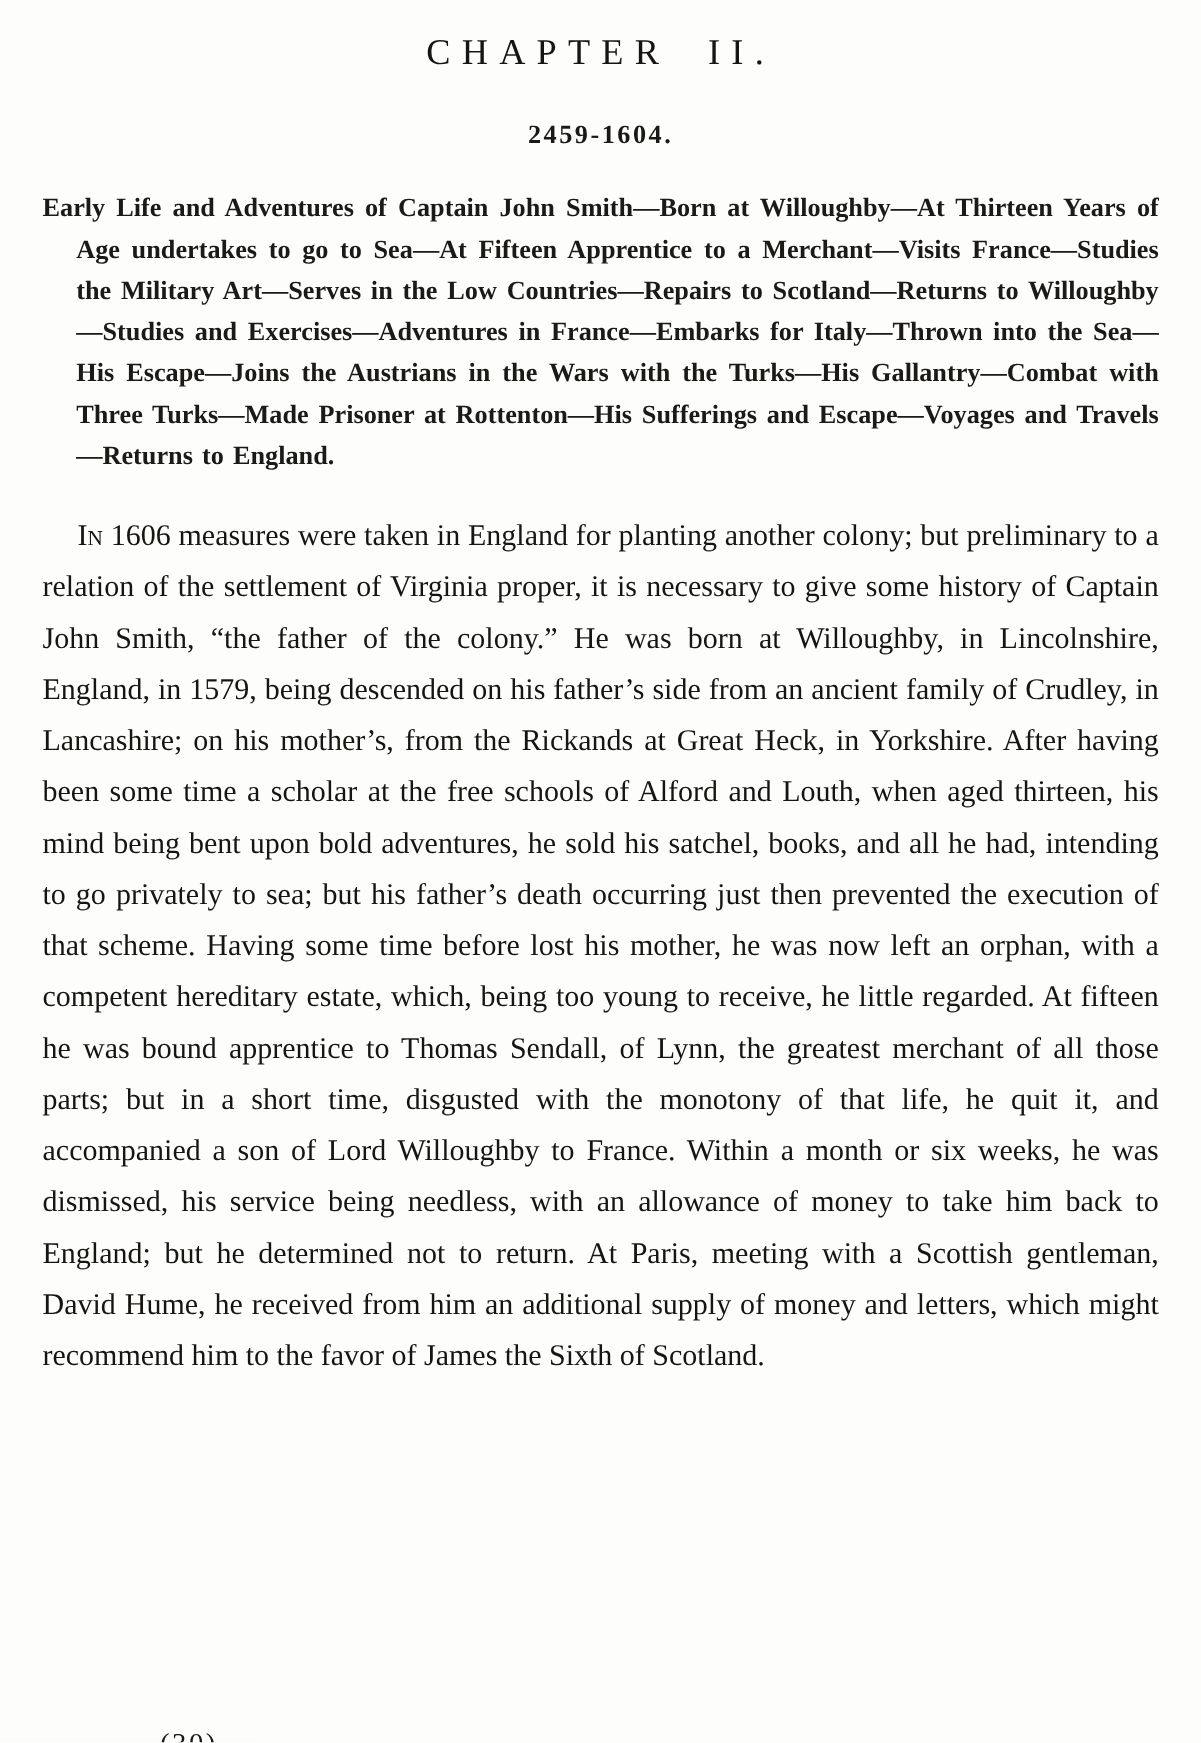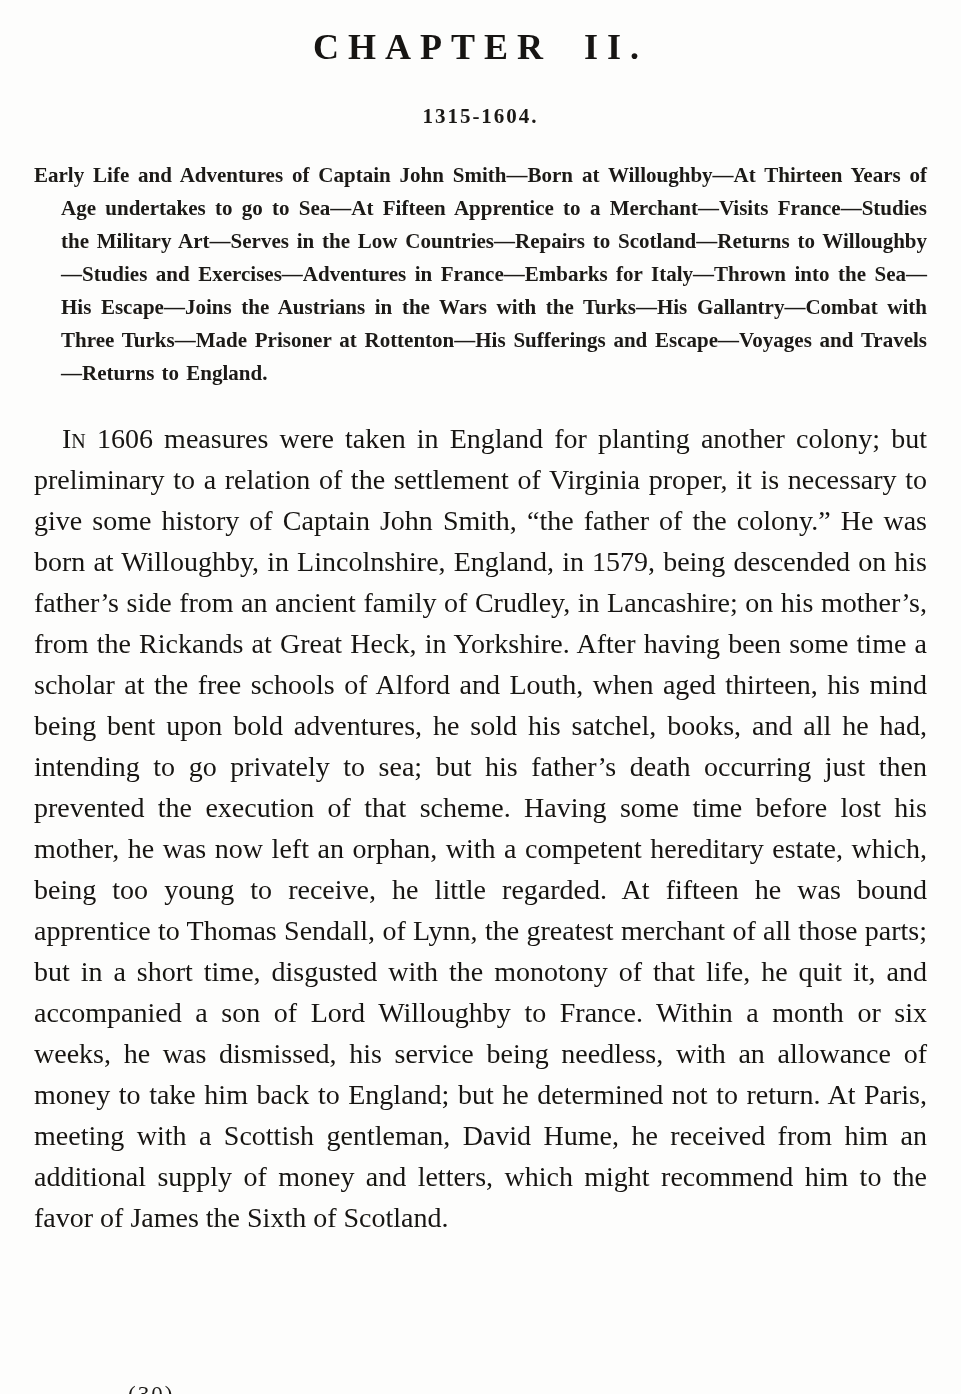--- a/index.html
+++ b/index.html
@@ -14,22 +14,22 @@
     box-sizing: border-box;
     background: #fdfdfc;
     color: #181613;
     font-family: "Liberation Serif", "DejaVu Serif", serif;
     padding: 20px 34px 0 34px;
     overflow: hidden;
   }
   .chapter-title {
     margin: 6px 0 0 0;
     text-align: center;
-    font-size: 36px;
-    font-weight: 700;
+    font-size: 29px;
+    font-weight: 400;
     letter-spacing: 9px;
     word-spacing: 14px;
     color: #171513;
   }
   .date-range {
     margin-top: 36px;
     text-align: center;
     font-size: 21px;
     font-weight: 700;
     letter-spacing: 2px;
@@ -41,21 +41,21 @@
     font-weight: 700;
     line-height: 33px;
     text-align: justify;
     padding-left: 27px;
     text-indent: -27px;
     word-spacing: 2px;
     color: #1c1a17;
   }
   .body-text {
     margin: 28px 0 0 0;
-    font-size: 28px;
+    font-size: 24px;
     line-height: 41px;
     text-align: justify;
     text-indent: 28px;
     color: #171512;
   }
   .body-text .lead {
     font-variant: small-caps;
   }
   .page-number {
     position: absolute;
@@ -65,20 +65,20 @@
     letter-spacing: 2px;
     color: #1b1916;
   }
 </style>
 </head>
 <body>
 
 <div class="page">
   <h1 class="chapter-title">CHAPTER II.</h1>
 
-  <div class="date-range">1315-1604.</div>
+  <div class="date-range">2459-1604.</div>
 
   <p class="summary">Early Life and Adventures of Captain John Smith—Born at Willoughby—At Thirteen Years of Age undertakes to go to Sea—At Fifteen Apprentice to a Merchant—Visits France—Studies the Military Art—Serves in the Low Countries—Repairs to Scotland—Returns to Willoughby—Studies and Exercises—Adventures in France—Embarks for Italy—Thrown into the Sea—His Escape—Joins the Austrians in the Wars with the Turks—His Gallantry—Combat with Three Turks—Made Prisoner at Rottenton—His Sufferings and Escape—Voyages and Travels—Returns to England.</p>
 
   <p class="body-text"><span class="lead">In</span><span> 1606 measures were taken in England for planting another colony; but preliminary to a relation of the settlement of Virginia proper, it is necessary to give some history of Captain John Smith, “the father of the colony.” He was born at Willoughby, in Lincolnshire, England, in 1579, being descended on his father’s side from an ancient family of Crudley, in Lancashire; on his mother’s, from the Rickands at Great Heck, in Yorkshire. After having been some time a scholar at the free schools of Alford and Louth, when aged thirteen, his mind being bent upon bold adventures, he sold his satchel, books, and all he had, intending to go privately to sea; but his father’s death occurring just then prevented the execution of that scheme. Having some time before lost his mother, he was now left an orphan, with a competent hereditary estate, which, being too young to receive, he little regarded. At fifteen he was bound apprentice to Thomas Sendall, of Lynn, the greatest merchant of all those parts; but in a short time, disgusted with the monotony of that life, he quit it, and accompanied a son of Lord Willoughby to France. Within a month or six weeks, he was dismissed, his service being needless, with an allowance of money to take him back to England; but he determined not to return. At Paris, meeting with a Scottish gentleman, David Hume, he received from him an additional supply of money and letters, which might recommend him to the favor of James the Sixth of Scotland.</span></p>
 
   <div class="page-number">(30)</div>
 </div>
 
 </body></html>

